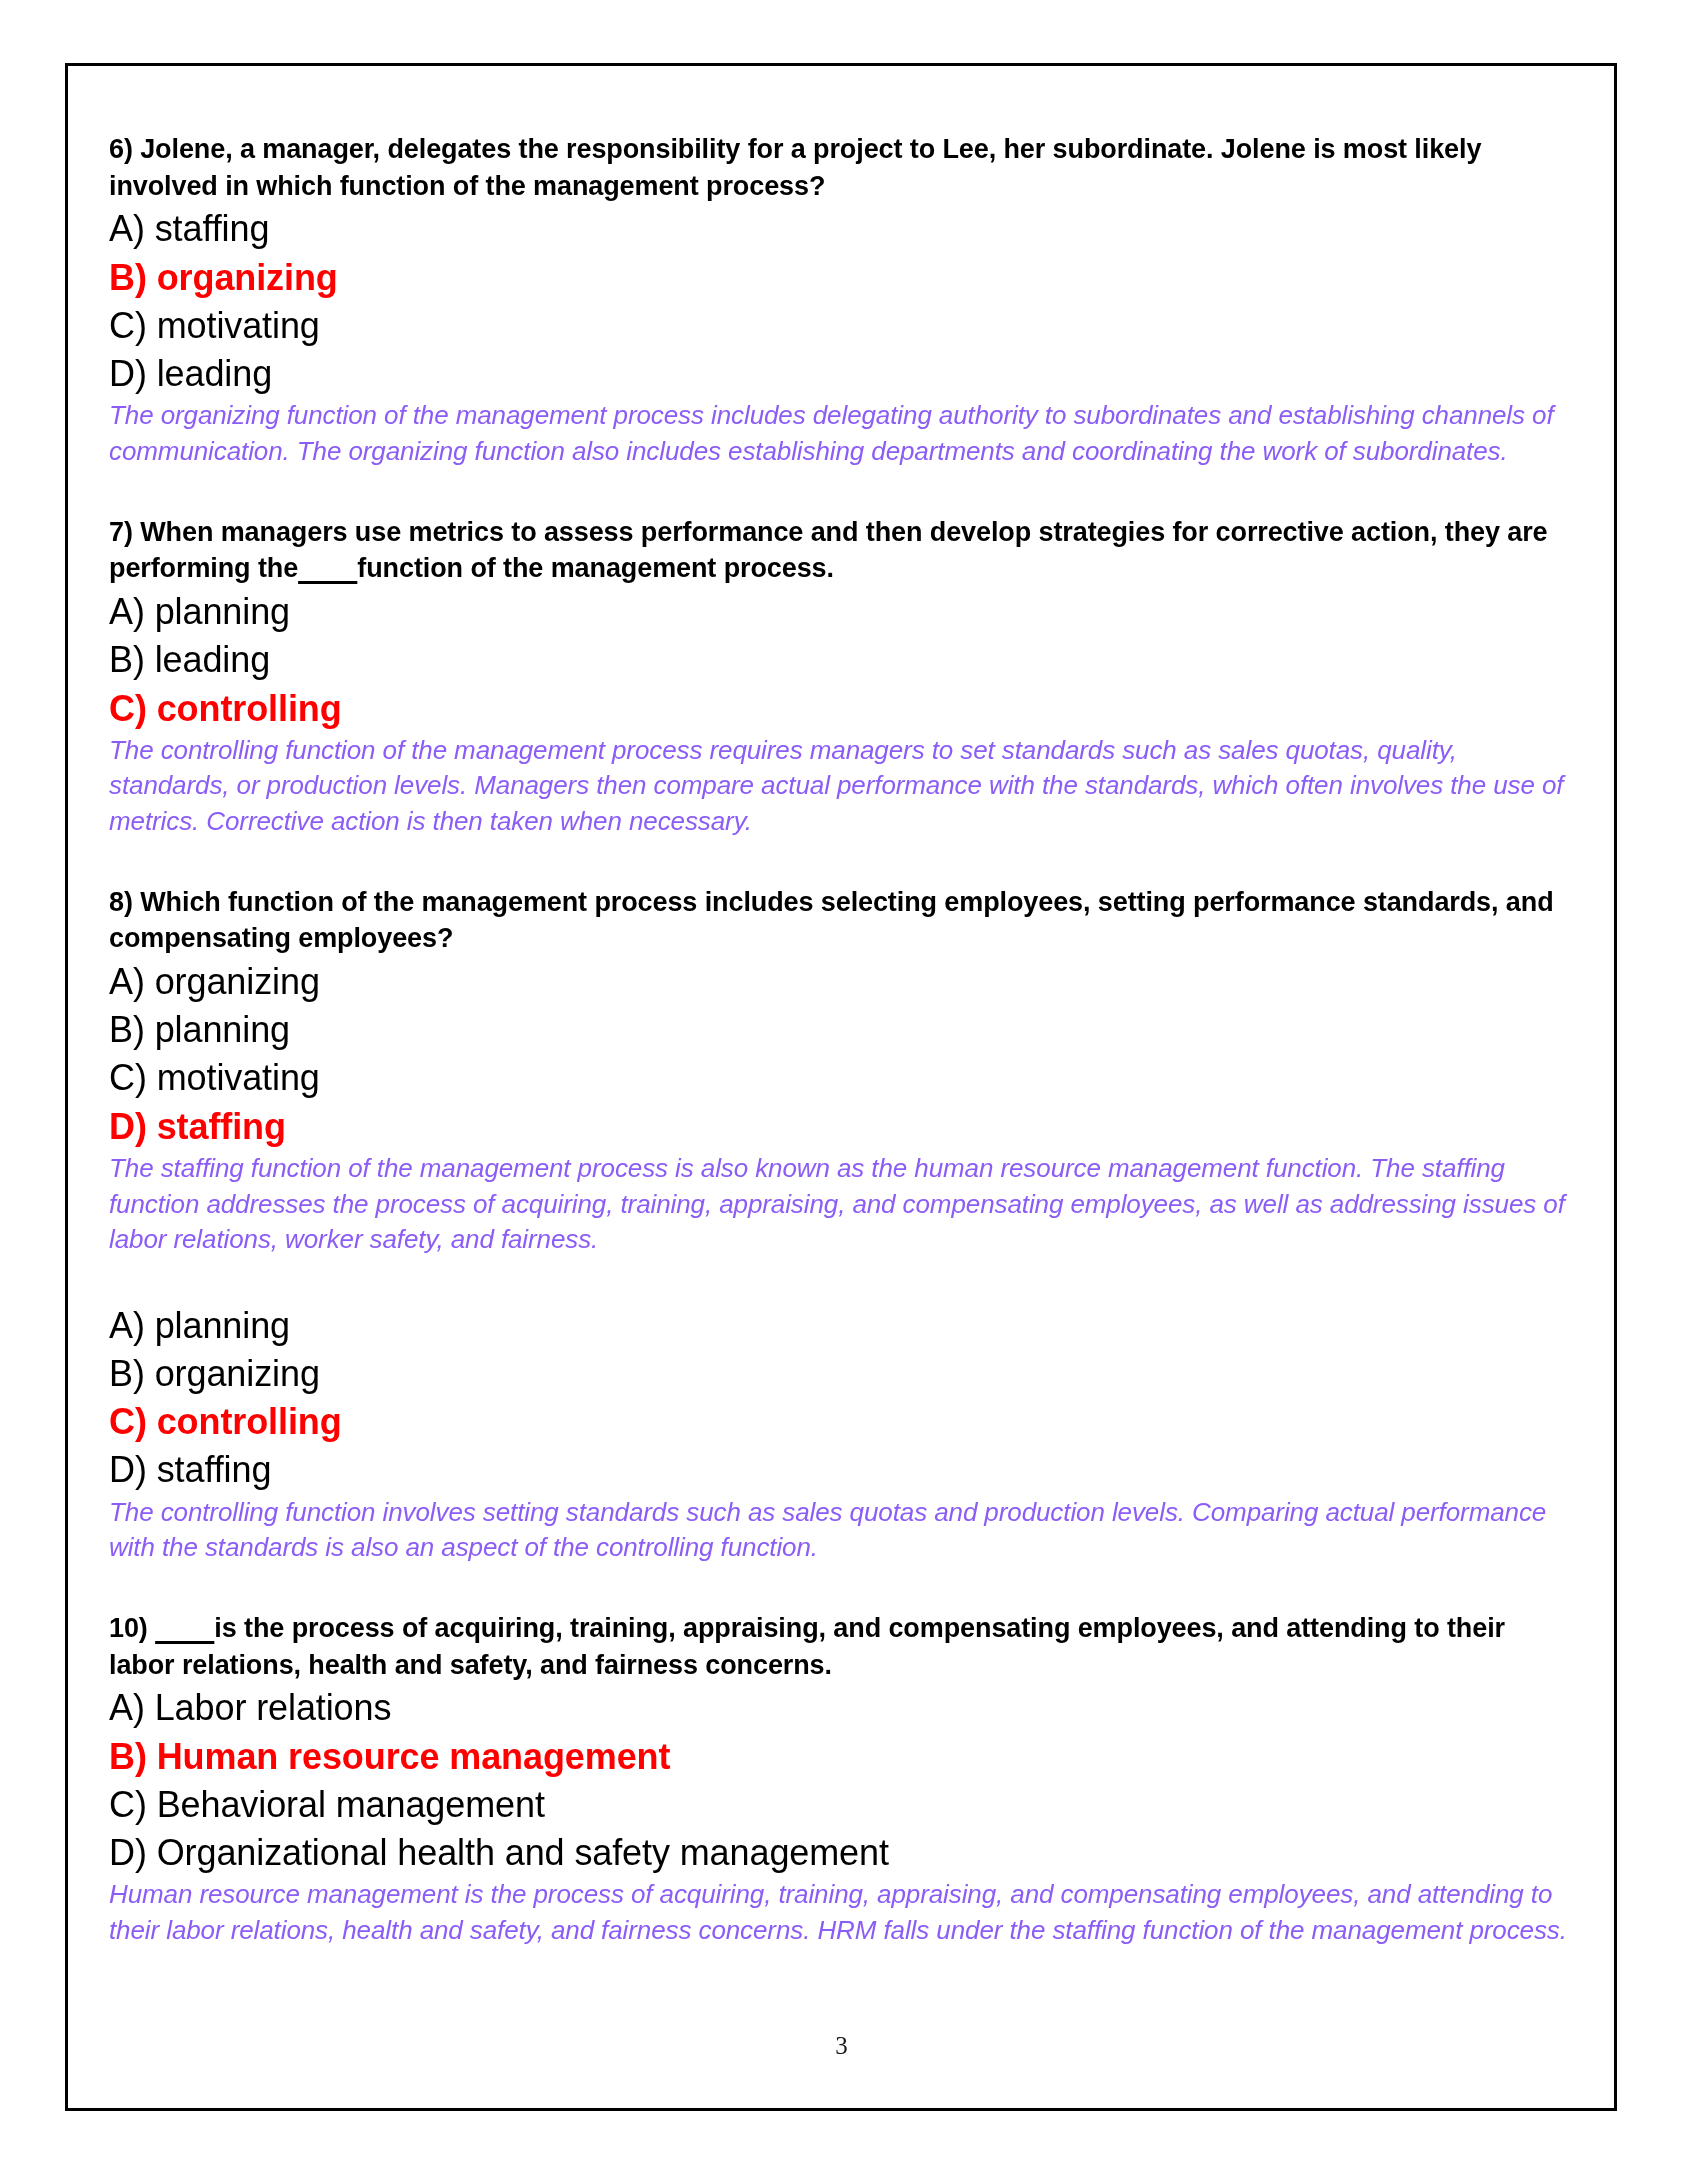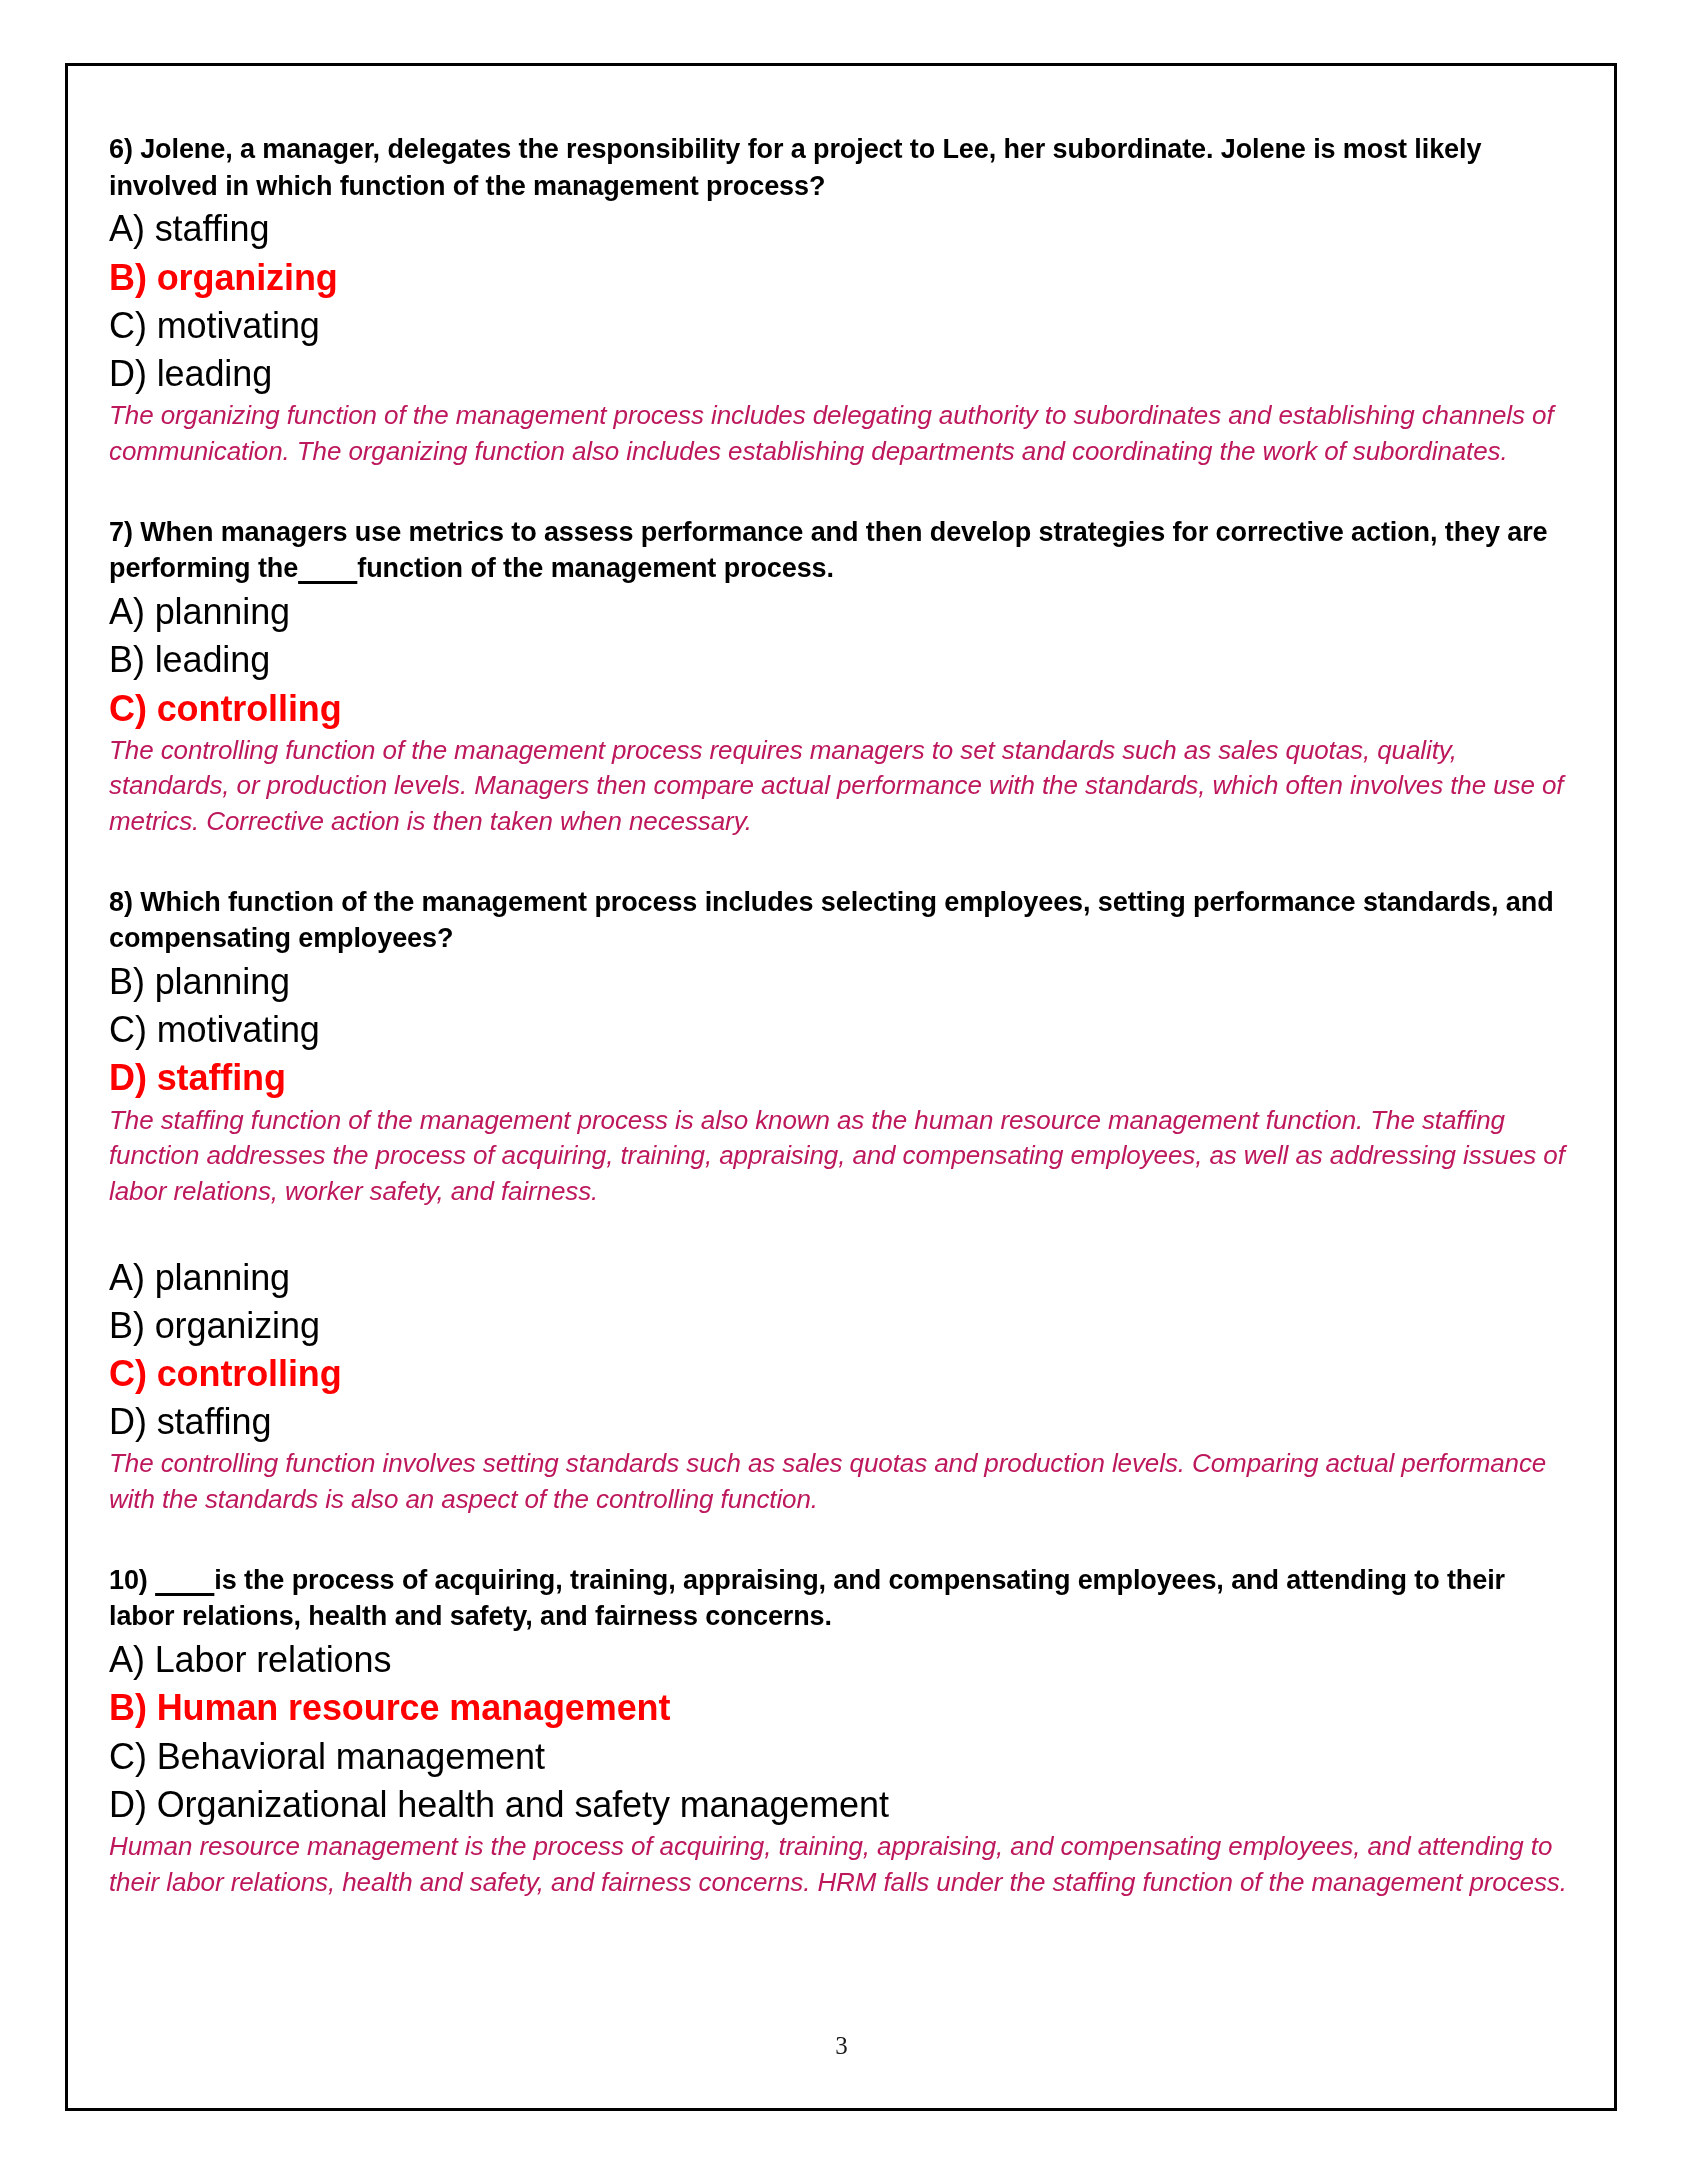--- a/index.html
+++ b/index.html
@@ -67,21 +67,21 @@
   }
 
   .option.correct {
     color: #FF0000;
     font-weight: bold;
   }
 
   .explain {
     font-size: 26px;
     line-height: 1.37;
-    color: #be185d;
+    color: #8b5cf6;
     font-style: italic;
     letter-spacing: -0.1px;
     margin: 0;
   }
 
   .blank {
     text-decoration: underline;
     text-decoration-thickness: 3px;
     text-underline-offset: 4px;
   }
@@ -118,20 +118,21 @@
     <div class="qblock">
       <p class="stem"><span>7) When managers use metrics to assess performance and then develop strategies for corrective action, they are performing the</span><span class="blank">&nbsp;&nbsp;&nbsp;&nbsp;&nbsp;&nbsp;&nbsp;&nbsp;</span><span>function of the management process.</span></p>
       <p class="option">A) planning</p>
       <p class="option">B) leading</p>
       <p class="option correct">C) controlling</p>
       <p class="explain">The controlling function of the management process requires managers to set standards such as sales quotas, quality, standards, or production levels. Managers then compare actual performance with the standards, which often involves the use of metrics. Corrective action is then taken when necessary.</p>
     </div>
 
     <div class="qblock">
       <p class="stem">8) Which function of the management process includes selecting employees, setting performance standards, and compensating employees?</p>
+      <p class="option">A) organizing</p>
       <p class="option">B) planning</p>
       <p class="option">C) motivating</p>
       <p class="option correct">D) staffing</p>
       <p class="explain">The staffing function of the management process is also known as the human resource management function. The staffing function addresses the process of acquiring, training, appraising, and compensating employees, as well as addressing issues of labor relations, worker safety, and fairness.</p>
     </div>
 
     <div class="qblock">
       <p class="option">A) planning</p>
       <p class="option">B) organizing</p>
       <p class="option correct">C) controlling</p>

